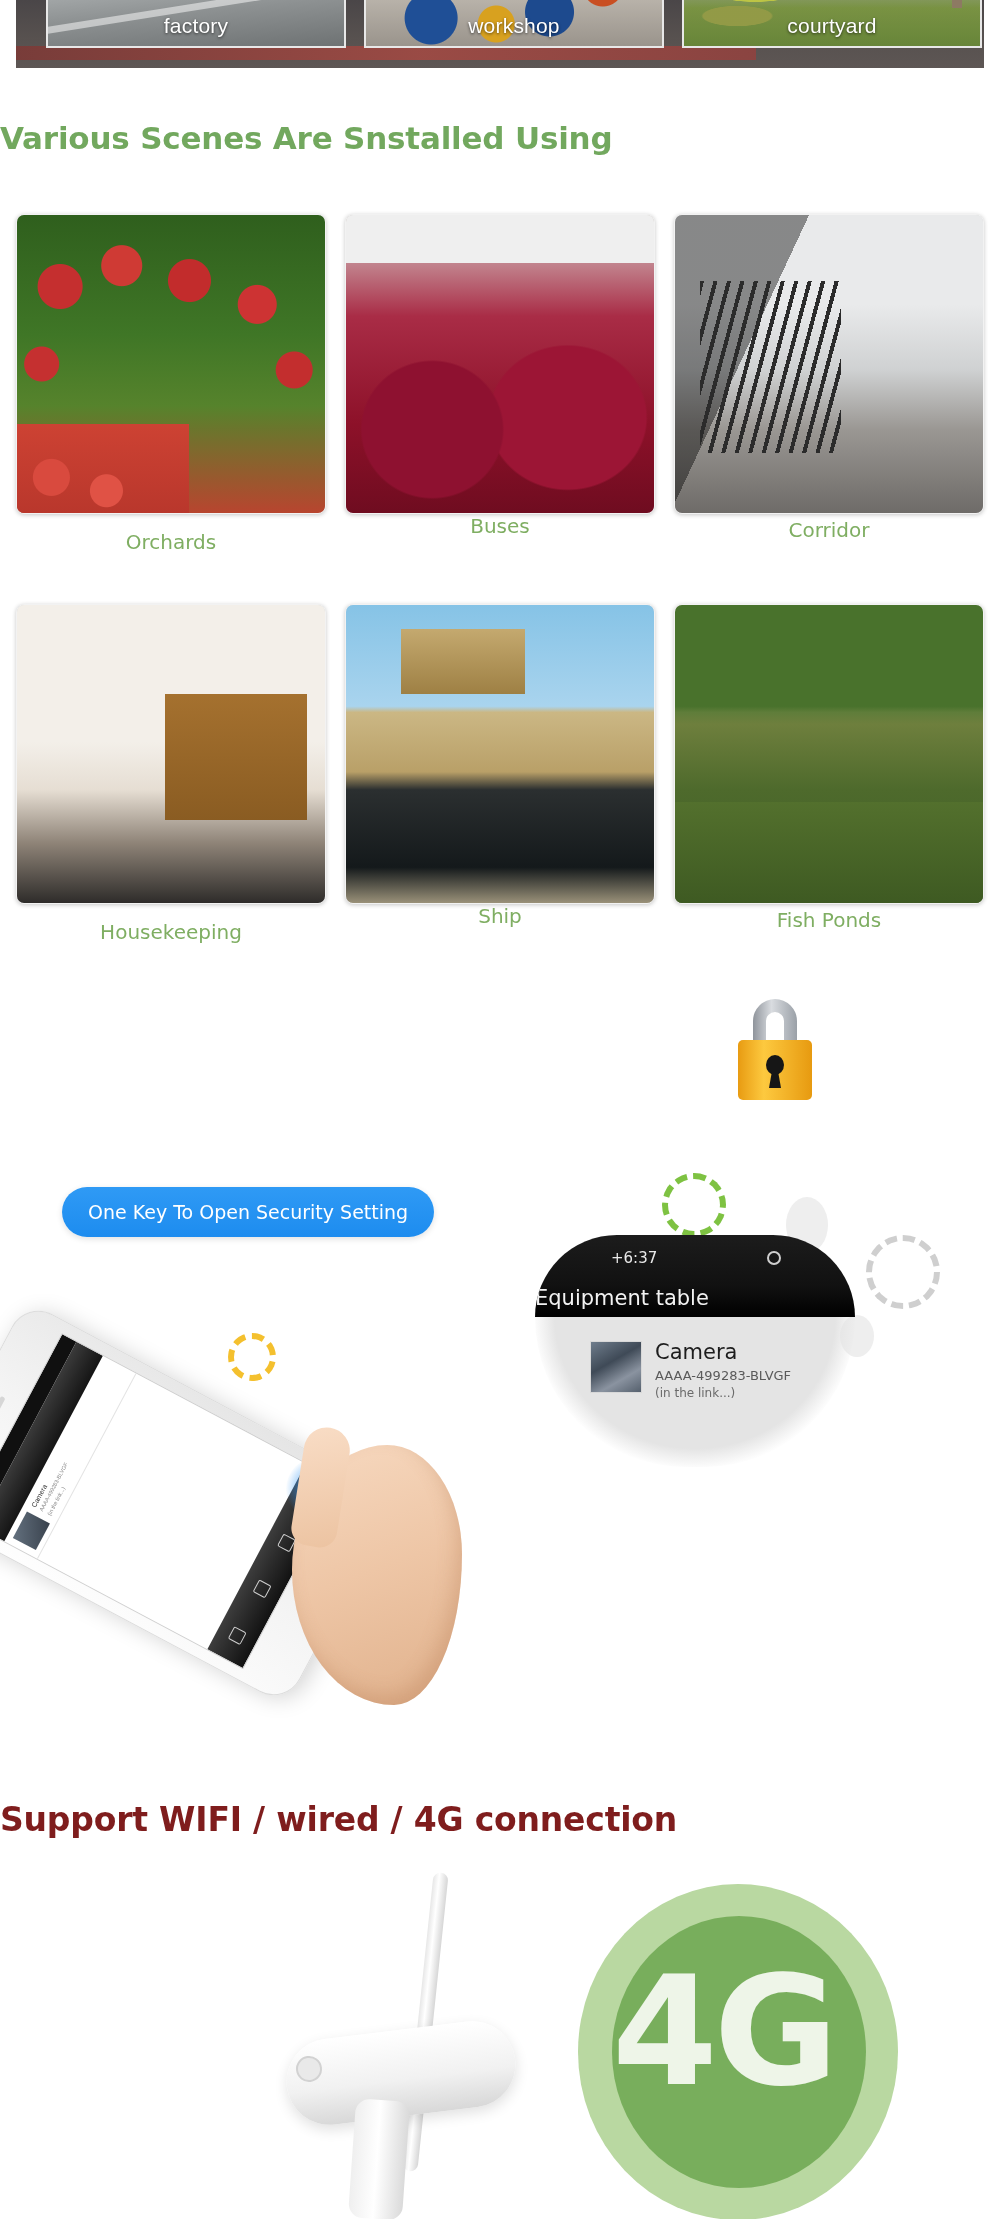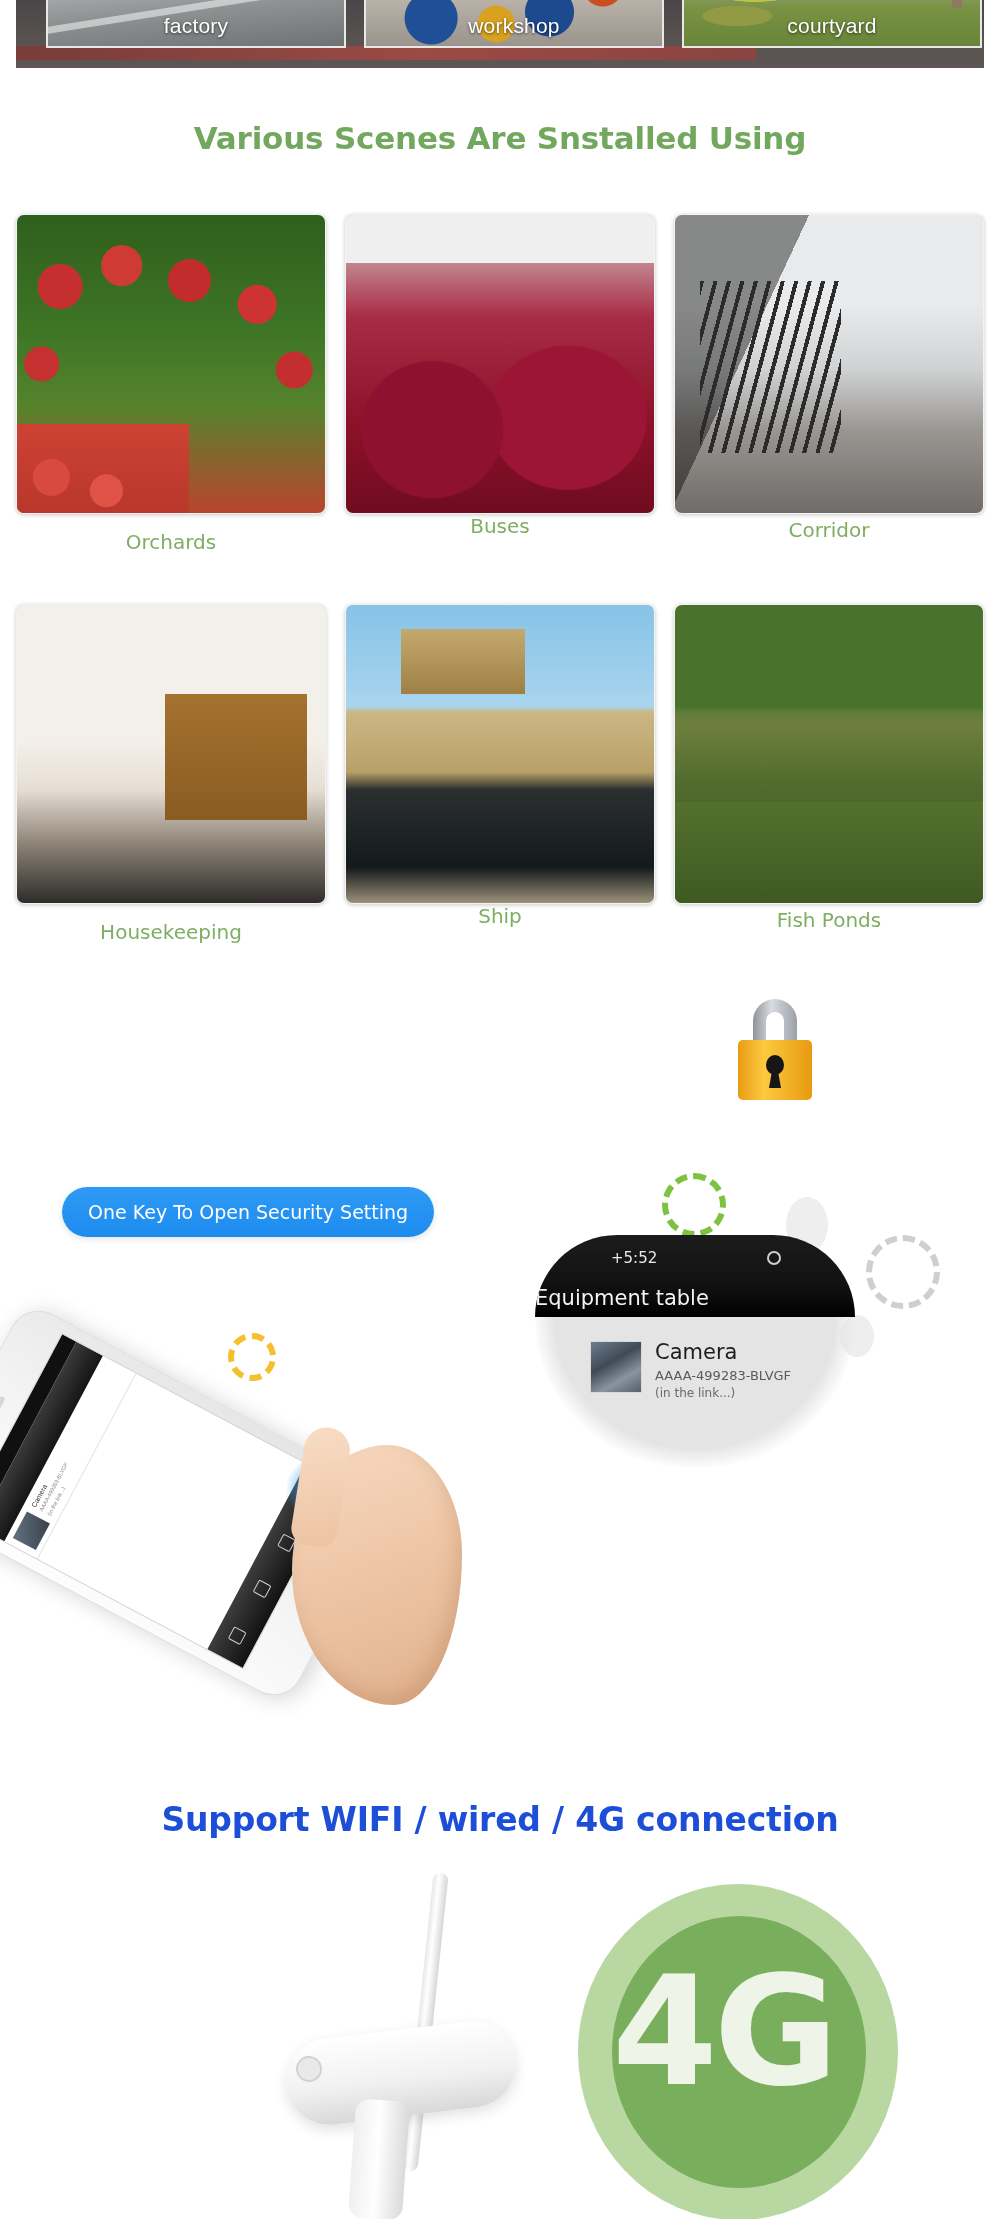--- a/index.html
+++ b/index.html
@@ -64,21 +64,21 @@
       radial-gradient(ellipse at 18% 70%, #9aa24a 0 34px, transparent 36px),
       linear-gradient(180deg, #9aa3a6 0%, #a7ada4 30%, #7f9a46 62%, #6d8c3c 100%);
   }
   .img-courtyard::after{
     content:""; position:absolute; right:6%; top:4%; width:10px; height:58%;
     background:#8d7a63;
   }
 
   
   .section-heading {
-    position: absolute; left: 0; width: 1000px; text-align: center;
+    position: absolute; left: 0; width: 1000px; text-align: left;
     color: #72a85e; font-size: 31px; font-weight: 700;
     font-family: "DejaVu Sans", sans-serif; letter-spacing: -.2px;
   }
   #heading-scenes { top: 120px; }
 
   
   .scene-grid {
     position: absolute; left: 16px; width: 968px;
     display: grid; grid-template-columns: repeat(3, 310px);
     column-gap: 19px;
@@ -279,21 +279,21 @@
   .ring { position: absolute; border-radius: 50%; border: 3px solid #e2e2e2; }
   .ring-a { left: 122px; top: 250px; width: 30px; height: 30px; }
   .ring-b { left: 140px; top: 272px; width: 22px; height: 22px; }
   .blob {
     position: absolute; border-radius: 50%; background: #eeeeee;
   }
   .blob-a { left: 786px; top: 52px; width: 42px; height: 56px; }
   .blob-b { left: 840px; top: 170px; width: 34px; height: 42px; }
 
   
-  .bottom-heading { top: 1800px; color: #1d4ed8; font-size: 33px; font-weight: 700; }
+  .bottom-heading { top: 1800px; color: #7f1d1d; font-size: 33px; font-weight: 700; }
   .fourg-wrap { position: absolute; left: 0; top: 1860px; width: 1000px; height: 359px; overflow: hidden; }
   .fourg-halo {
     position: absolute; left: 578px; top: 24px; width: 320px; height: 336px;
     border-radius: 50%; background: #b9d8a1;
   }
   .fourg-core {
     position: absolute; left: 612px; top: 56px; width: 254px; height: 272px;
     border-radius: 50%; background: #78ae5c;
   }
   .fourg-text {
@@ -420,21 +420,21 @@
     <div class="blob blob-b"></div>
     <div class="gear gear-green-lg"></div>
     <div class="gear gear-gray-lg"></div>
     <div class="gear gear-yellow"></div>
     <div class="gear gear-green-sm"></div>
     <div class="ring ring-a"></div>
     <div class="ring ring-b"></div>
 
     <div class="equip-shade"></div>
     <div class="equip-dome">
-      <div class="equip-time">+5:52</div>
+      <div class="equip-time">+6:37</div>
       <div class="equip-gear-btn"></div>
       <div class="equip-title">Equipment table</div>
     </div>
 
     <div class="camera-row">
       <div class="camera-thumb"></div>
       <div>
         <div class="camera-title">Camera</div>
         <div class="camera-id">AAAA-499283-BLVGF</div>
         <div class="camera-sub">(in the link...)</div>

